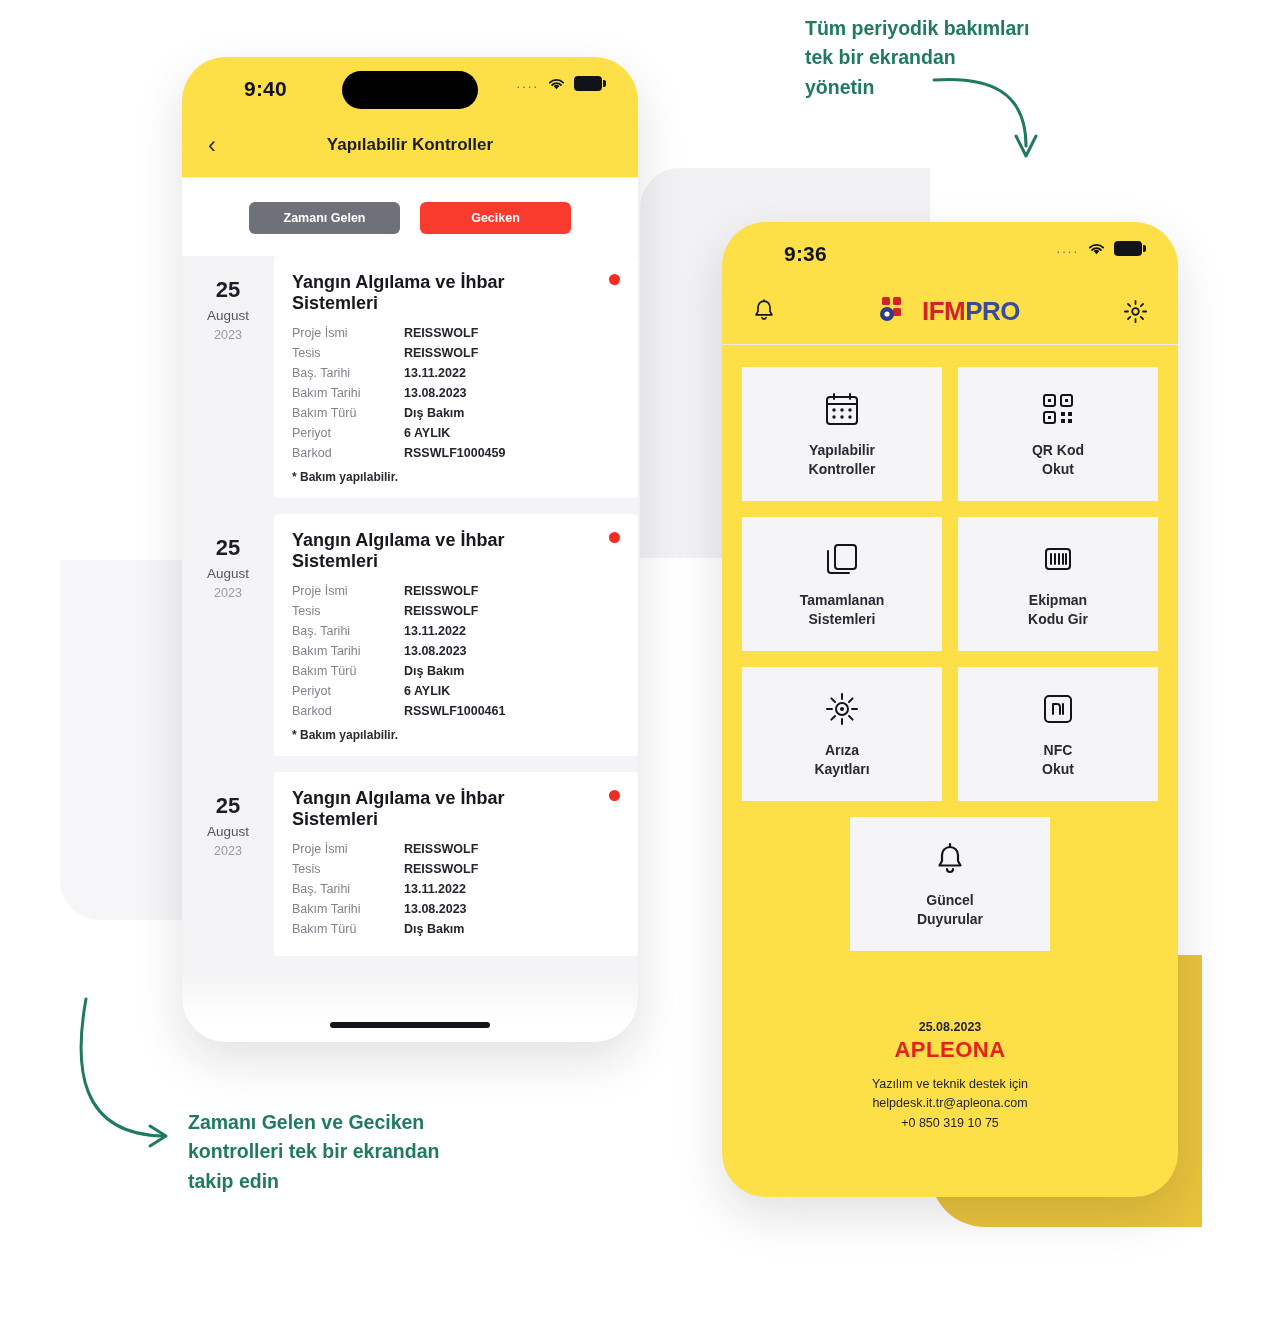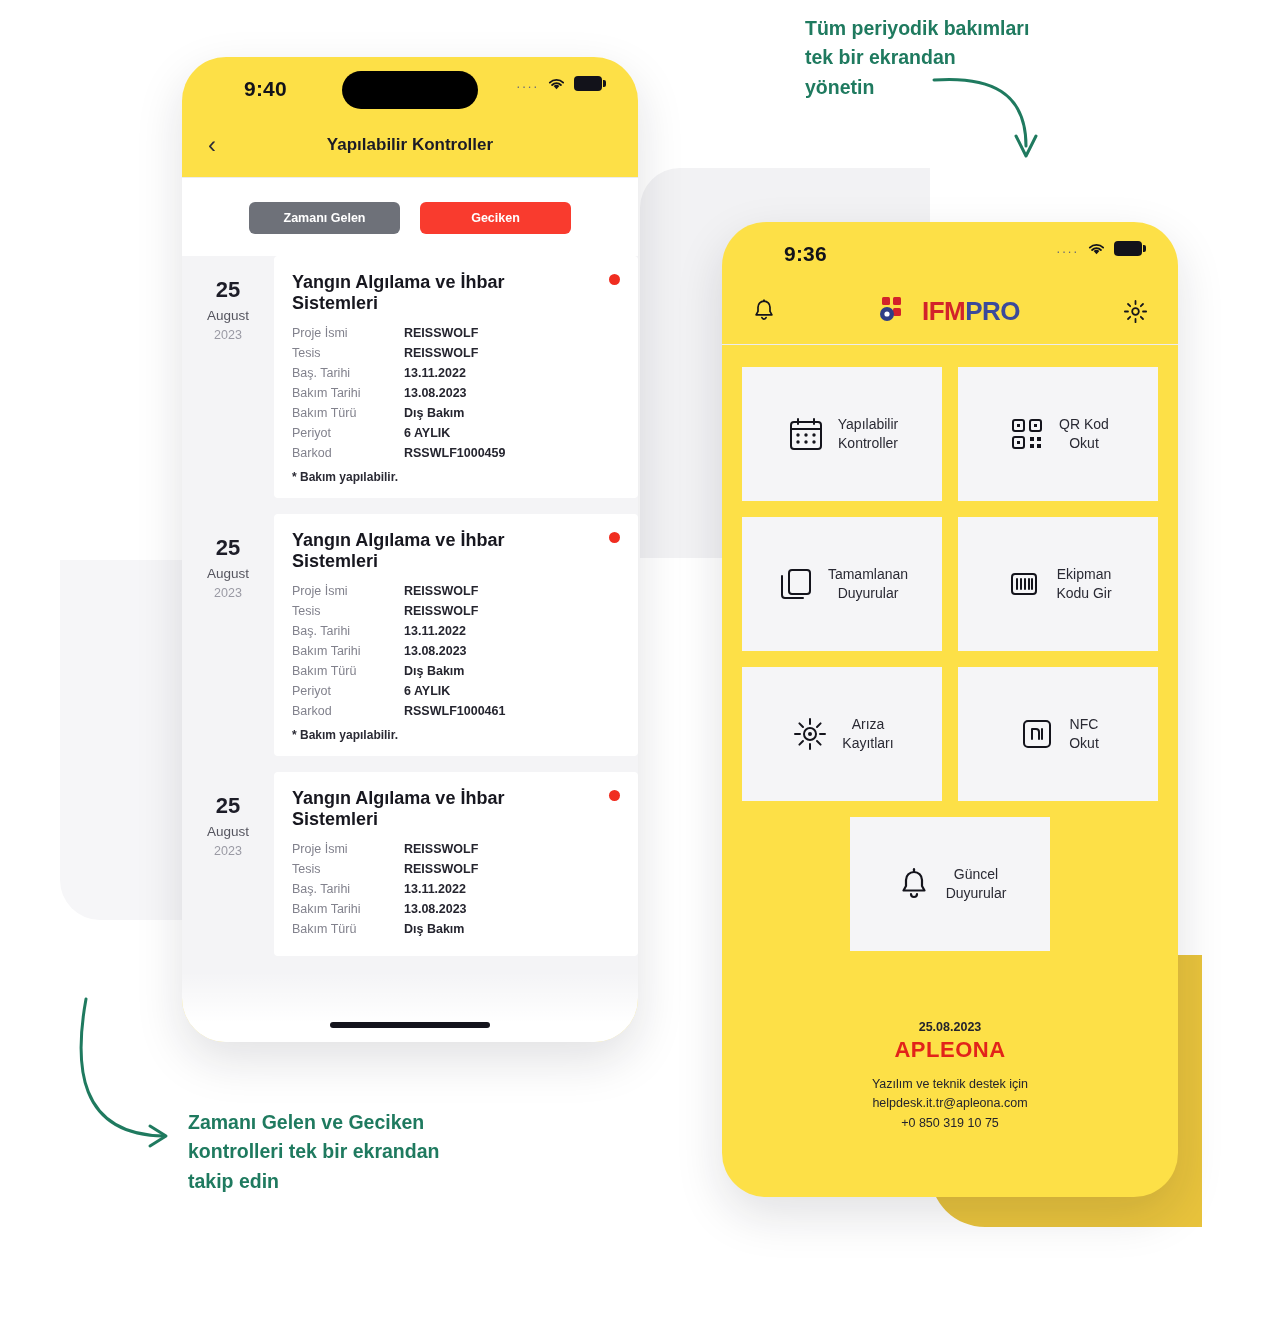--- a/index.html
+++ b/index.html
@@ -294,25 +294,26 @@
     flex-wrap: wrap;
     gap: 16px;
     padding: 22px 20px 0 20px;
     justify-content: center;
   }
   .tile {
     width: 200px;
     height: 134px;
     background: #f5f5f7;
     display: flex;
-    flex-direction: row;
+    flex-direction: column;
     align-items: center;
     justify-content: center;
     gap: 12px;
     cursor: pointer;
+    font-weight: bold;
   }
   .tile-label {
     font-size: 14px;
     color: #2a2a34;
     text-align: center;
     line-height: 1.35;
     white-space: pre-line;
   }
   .tile-icon { color: #14141c; }
 
@@ -593,21 +594,21 @@
       <div class="tile-label">QR Kod
 Okut</div>
     </div>
 
     <div class="tile">
       <svg class="tile-icon" width="40" height="40" viewBox="0 0 40 40">
         <rect x="13" y="6" width="21" height="24" rx="3" fill="none" stroke="#14141c" stroke-width="2"></rect>
         <path d="M27 34H9a3 3 0 0 1-3-3V12" fill="none" stroke="#14141c" stroke-width="2" stroke-linecap="round"></path>
       </svg>
       <div class="tile-label">Tamamlanan
-Duyurular</div>
+Sistemleri</div>
     </div>
 
     <div class="tile">
       <svg class="tile-icon" width="40" height="40" viewBox="0 0 40 40">
         <rect x="8" y="10" width="24" height="20" rx="3" fill="none" stroke="#14141c" stroke-width="2"></rect>
         <path d="M13 15v10M17 15v10M21 15v10M25 15v10M28 15v10" stroke="#14141c" stroke-width="2" stroke-linecap="round"></path>
       </svg>
       <div class="tile-label">Ekipman
 Kodu Gir</div>
     </div>

